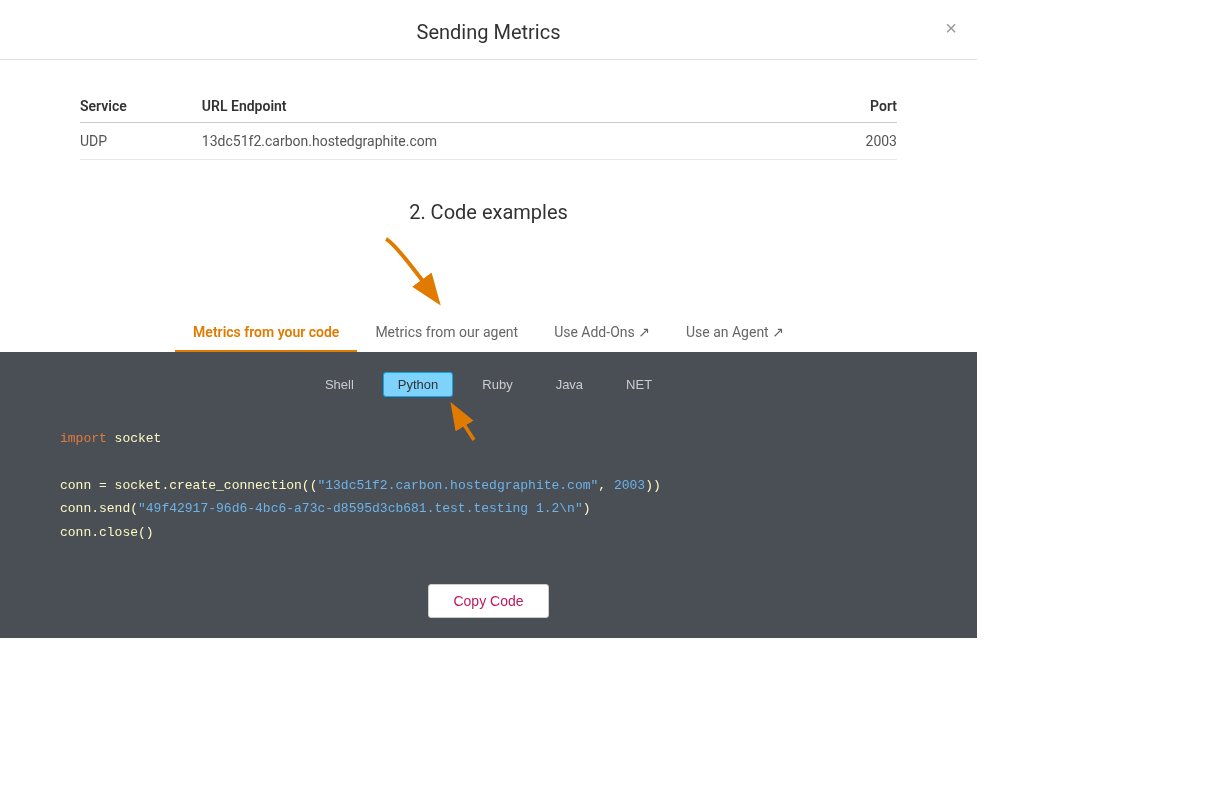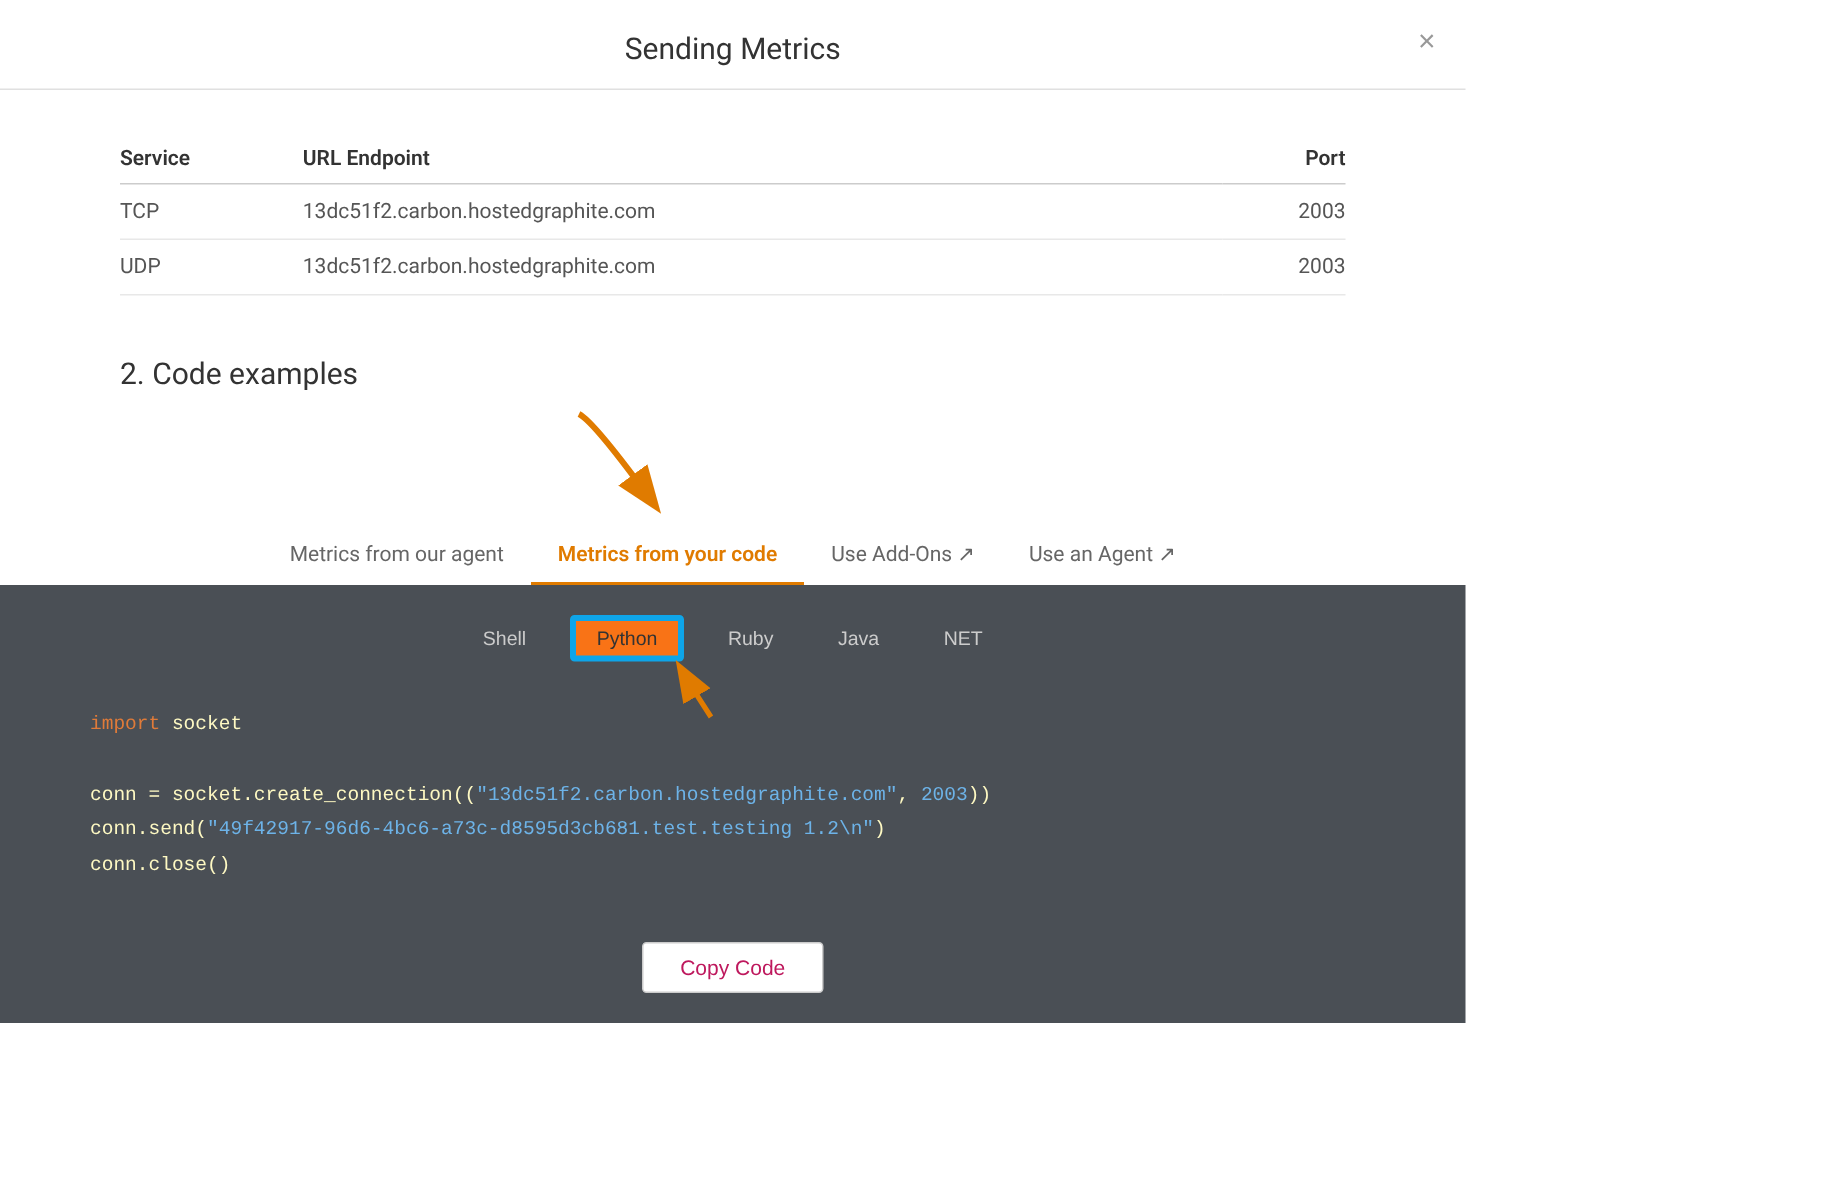--- a/index.html
+++ b/index.html
@@ -62,20 +62,21 @@
       padding: 10px 0;
       font-size: 14px;
       color: #555;
       border-bottom: 1px solid #e8e8e8;
     }
     .endpoint-table td:last-child {
       text-align: right;
     }
     
     .section-heading-area {
+      text-align: center;
       margin-bottom: 10px;
       position: relative;
     }
     .section-title {
       font-size: 20px;
       font-weight: 400;
       color: #333;
     }
     
     .tabs-row {
@@ -116,23 +117,23 @@
     .lang-tab {
       padding: 4px 14px;
       font-size: 13px;
       color: #ccc;
       cursor: pointer;
       background: transparent;
       border: none;
       border-radius: 3px;
     }
     .lang-tab.active {
-      background: #f97316;
-      color: #333;
-      border: 4px solid #0ea5e9;
+      background: #7dd3fc;
+      color: #333;
+      border: 1px solid #0ea5e9;
       font-weight: 500;
     }
     .code-block {
       padding: 0 60px 20px 60px;
       font-family: "Courier New", Courier, monospace;
       font-size: 13px;
       line-height: 1.8;
     }
     .code-line {
       display: block;
@@ -170,25 +171,20 @@
     <table class="endpoint-table">
       <thead>
         <tr>
           <th>Service</th>
           <th>URL Endpoint</th>
           <th>Port</th>
         </tr>
       </thead>
       <tbody>
         <tr>
-          <td>TCP</td>
-          <td>13dc51f2.carbon.hostedgraphite.com</td>
-          <td>2003</td>
-        </tr>
-        <tr>
           <td>UDP</td>
           <td>13dc51f2.carbon.hostedgraphite.com</td>
           <td>2003</td>
         </tr>
       </tbody>
     </table>
 
     <div class="section-heading-area">
       <span class="section-title">2. Code examples</span>
     </div>
@@ -201,22 +197,22 @@
             <marker id="arrowhead" markerWidth="8" markerHeight="8" refX="6" refY="3" orient="auto">
               <polygon points="0 0, 8 3, 0 6" fill="#e07b00"></polygon>
             </marker>
           </defs>
           <path d="M 20,5 Q 30,10 70,65" stroke="#e07b00" stroke-width="4" fill="none" marker-end="url(#arrowhead)"></path>
         </svg>
       </div>
     </div>
 
     <div class="tabs-row">
+      <div class="tab-item active">Metrics from your code</div>
       <div class="tab-item">Metrics from our agent</div>
-      <div class="tab-item active">Metrics from your code</div>
       <div class="tab-item">Use Add-Ons ↗</div>
       <div class="tab-item">Use an Agent ↗</div>
     </div>
 
     <div class="code-container">
 
       <div style="position:relative;">
         <div class="code-lang-tabs">
           <button class="lang-tab">Shell</button>
           <button class="lang-tab active">Python</button>

